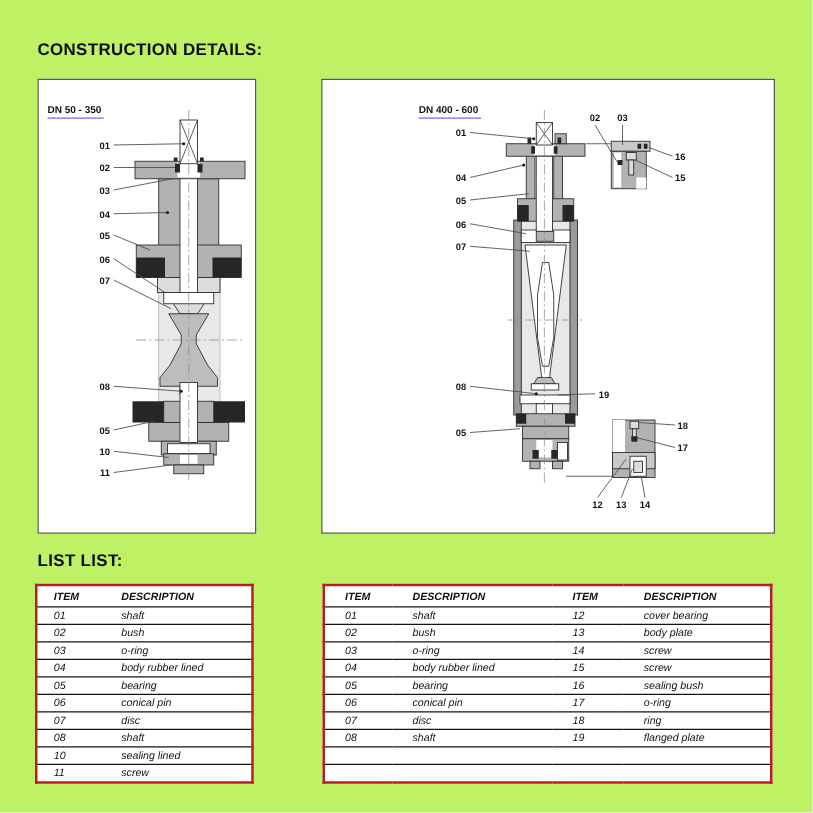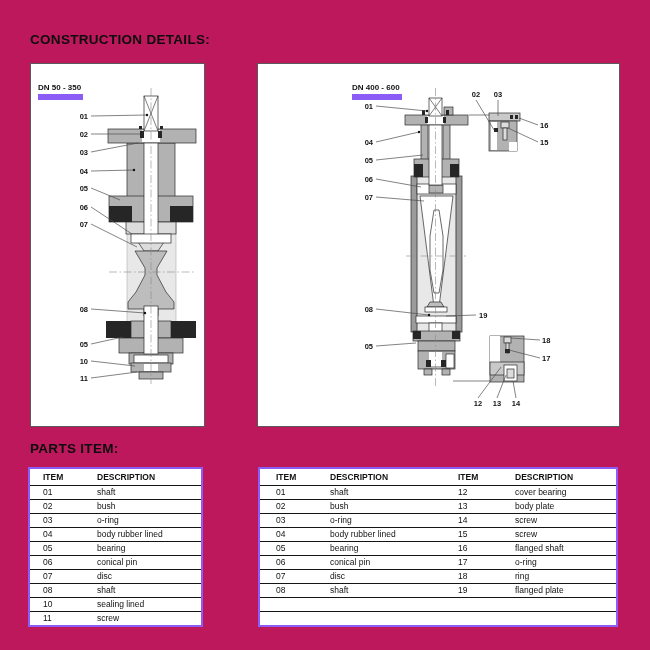--- a/index.html
+++ b/index.html
@@ -1,45 +1,45 @@
 <!DOCTYPE html>
 <html style="--metal: #b2b2b2; --wall: #9b9b9b; --seal: #262626; --bore: #e8e8e8; --plate: #c9c9c9; --outline: #2a2a2a;"><head>
 <meta charset="utf-8">
 <style>
   html,body{margin:0;padding:0;background:#fff;}
-  #stage{position:relative;width:650px;height:650px;background:#be185d;
+  #stage{position:relative;width:650px;height:650px;background:#bef264;
          font-family:"Liberation Sans",sans-serif;color:#111;overflow:hidden;}
   .heading{position:absolute;font-size:13.5px;font-weight:bold;letter-spacing:.3px;color:#0d0d0d;}
   #construction-heading{left:30px;top:32px;}
   #parts-heading{left:30px;top:441px;}
   .draw-box{position:absolute;border:1px solid #5a5a5a;background:#fff;}
   #left-box{left:30px;top:63px;width:173px;height:362px;}
   #right-box{left:257px;top:63px;width:361px;height:362px;}
   .dn-title{position:absolute;top:19px;font-size:8px;font-weight:bold;color:#111;
-            border-bottom:6px solid #8b5cf6;padding:0 2px 2px 0;white-space:nowrap;}
+            border-bottom:1px solid #8b5cf6;padding:0 2px 2px 0;white-space:nowrap;}
   #left-dn{left:7px;}
-  #right-dn{left:94px;}
+  #right-dn{left:77px;}
   .draw-svg{position:absolute;left:0;top:0;}
   
   .fm  {fill:var(--metal);stroke:var(--outline);stroke-width:.7;}
   .fw  {fill:var(--wall);stroke:var(--outline);stroke-width:.7;}
   .fs  {fill:var(--seal);stroke:none;}
   .fb  {fill:var(--bore);stroke:#9e9e9e;stroke-width:.5;}
   .fp  {fill:var(--plate);stroke:var(--outline);stroke-width:.7;}
   .fd  {fill:#dcdcdc;stroke:var(--outline);stroke-width:.7;}
   .fdisc{fill:#bdbdbd;stroke:var(--outline);stroke-width:.7;}
   .fwh {fill:#fff;stroke:var(--outline);stroke-width:.7;}
   .fwh2{fill:#fff;stroke:none;}
   .xln {stroke:var(--outline);stroke-width:.6;fill:none;}
   .cl  {stroke:#8a8a8a;stroke-width:.6;fill:none;stroke-dasharray:8 2.5 1.5 2.5;}
   .ldr {stroke:#4d4d4d;stroke-width:.7;}
   text.callout{font-family:"Liberation Sans",sans-serif;font-size:7.5px;font-weight:bold;fill:#111;}
   
   .parts-table{position:absolute;border-collapse:collapse;table-layout:fixed;
-               background:#fff;border:2px solid #8b5cf6;}
+               background:#fff;border:2px solid #b91c1c;font-style:italic;}
   #left-table{left:28px;top:467px;width:175px;height:150px;}
   #right-table{left:258px;top:467px;width:360px;height:150px;}
   .parts-table th,.parts-table td{border-top:1px solid #141414;border-bottom:1px solid #141414;
       font-size:8.5px;text-align:left;padding:0 0 0 13px;height:13px;line-height:1;
       white-space:nowrap;overflow:hidden;color:#111;}
   #right-table th,#right-table td{padding-left:16px;}
   .parts-table th{font-weight:bold;font-size:8.5px;height:16px;}
 </style>
 </head>
 <body>
@@ -254,21 +254,21 @@
           <text x="220" y="342" text-anchor="middle" class="callout">12</text>
           <line x1="239" y1="334" x2="248" y2="311" class="ldr"></line>
           <text x="239" y="342" text-anchor="middle" class="callout">13</text>
           <line x1="258" y1="334" x2="255" y2="317" class="ldr"></line>
           <text x="258" y="342" text-anchor="middle" class="callout">14</text>
         </g>
     </svg>
     <div class="dn-title" id="right-dn">DN 400 - 600</div>
   </div>
 
-  <div class="heading" id="parts-heading">PARTS ITEM:</div>
+  <div class="heading" id="parts-heading">LIST LIST:</div>
 
   <table class="parts-table" id="left-table">
     <colgroup>
         <col style="width:55px">
         <col>
       </colgroup>
   <thead>
         <tr>
           <th>ITEM</th>
           <th>DESCRIPTION</th>
@@ -355,21 +355,21 @@
         <tr>
           <td>04</td>
           <td>body rubber lined</td>
           <td>15</td>
           <td>screw</td>
         </tr>
         <tr>
           <td>05</td>
           <td>bearing</td>
           <td>16</td>
-          <td>flanged shaft</td>
+          <td>sealing bush</td>
         </tr>
         <tr>
           <td>06</td>
           <td>conical pin</td>
           <td>17</td>
           <td>o-ring</td>
         </tr>
         <tr>
           <td>07</td>
           <td>disc</td>

